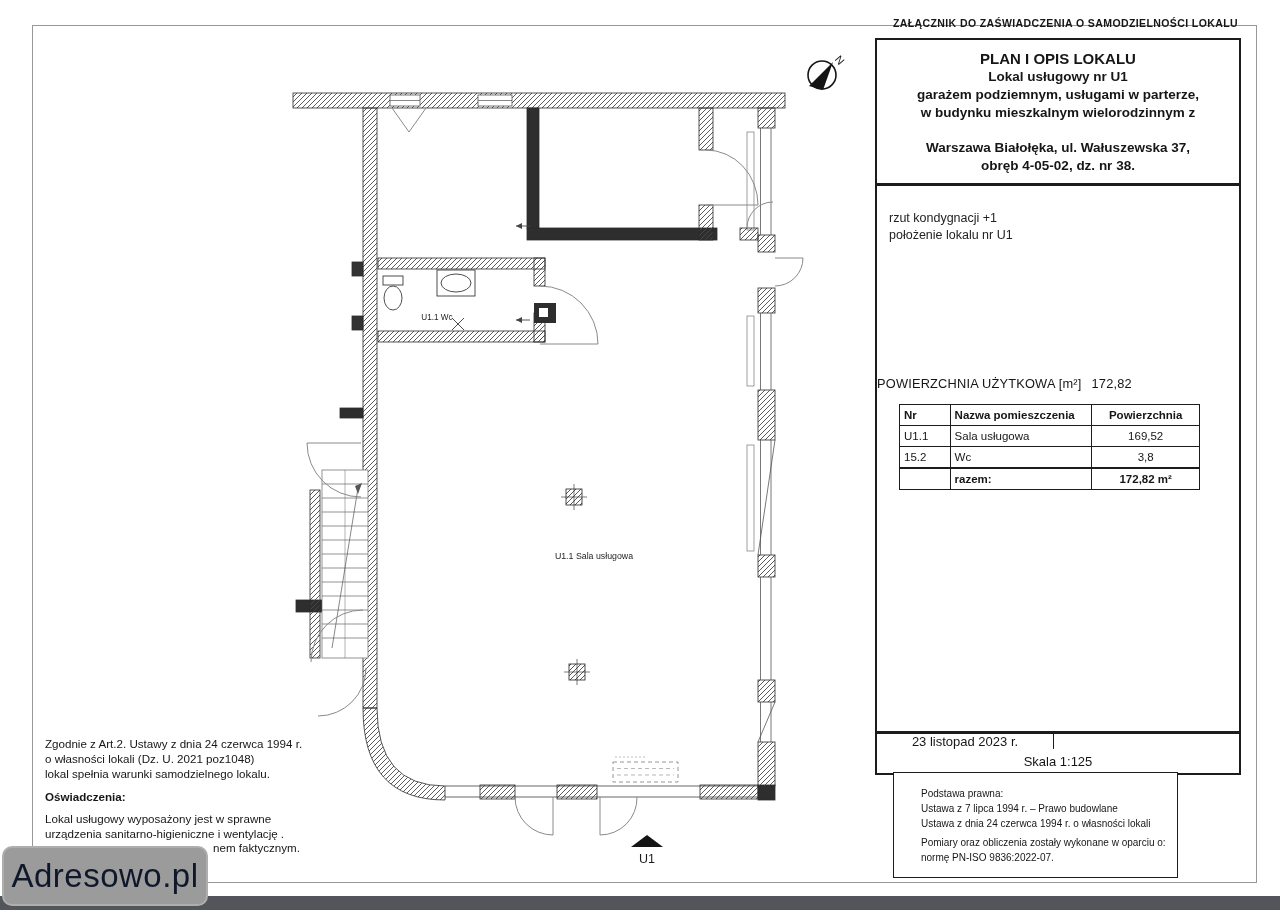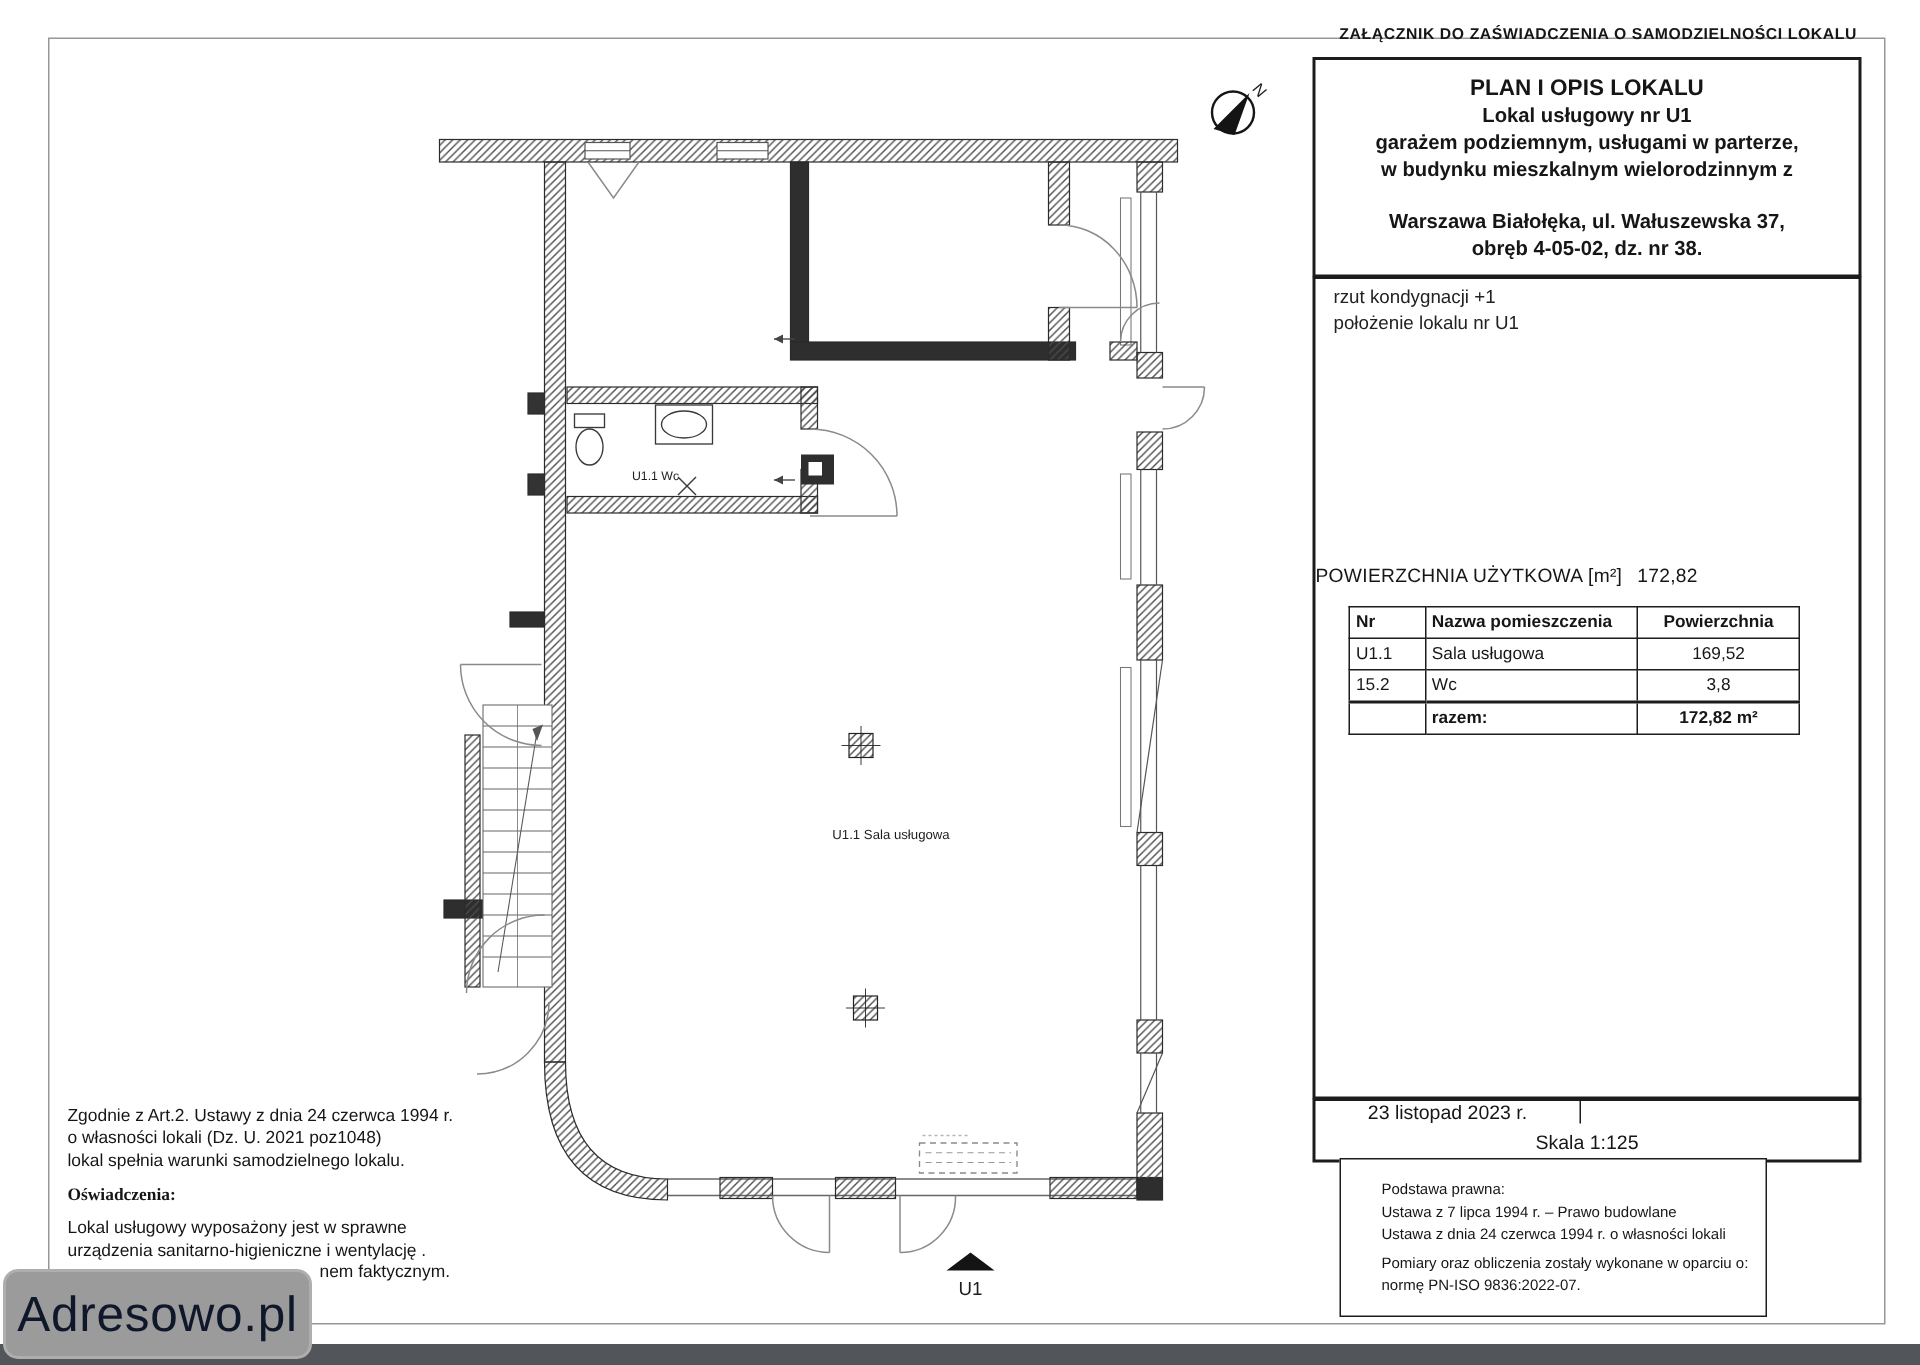--- a/index.html
+++ b/index.html
@@ -8,40 +8,40 @@
   .abs{position:absolute;}
   #page-frame{left:32px;top:25px;width:1223px;height:856px;border:1px solid #979797;}
   #attachment-label{top:17px;right:42px;font-size:10.5px;font-weight:bold;letter-spacing:.4px;}
   
   .panel-box{border:2px solid #1c1c1c;background:#fff;box-sizing:border-box;}
   #title-box{left:875px;top:38px;width:366px;height:147px;text-align:center;padding-top:9px;}
   #title-box .t1{font-size:15px;font-weight:bold;line-height:19px;}
   #title-box .t2{font-size:13.5px;font-weight:bold;line-height:18px;}
   #title-box .gap{height:17px;}
   #rzut-box{left:875px;top:184px;width:366px;height:549px;}
-  #rzut-caption{left:12px;top:4px;font-size:12.5px;color:#222;line-height:17px;}
+  #rzut-caption{left:12px;top:24px;font-size:12.5px;color:#222;line-height:17px;}
   #area-line{left:0;top:190px;width:100%;text-align:left;font-size:12.8px;letter-spacing:.2px;}
   #area-line .val{padding-left:10px;}
   
   #rooms-table{left:22px;top:218px;width:301px;border-collapse:collapse;font-size:11.5px;}
   #rooms-table th,#rooms-table td{border:1.2px solid #1c1c1c;padding:2px 4px;height:16px;}
   #rooms-table th{text-align:left;font-weight:bold;}
   #rooms-table td.c,#rooms-table th.c{text-align:center;}
   #rooms-table .total td{border-top:2.2px solid #1c1c1c;font-weight:bold;}
   #footer-row{left:875px;top:732px;width:366px;height:43px;display:flex;flex-direction:column;}
   #footer-row .cell{box-sizing:border-box;display:flex;align-items:center;justify-content:center;font-size:13px;}
   #footer-row .cell.left{width:177px;border-right:1.5px solid #1c1c1c;}
   #footer-row .cell.right{flex:1;}
   #legal-box{left:893px;top:772px;width:285px;height:106px;border-width:1.5px;
              font-size:10px;line-height:15px;padding:13px 0 0 27px;}
   #legal-box .gap{height:4px;}
   
   #statement-block{left:45px;top:736px;width:300px;font-size:11.6px;line-height:15.2px;}
   #statement-block .gap{height:7px;}
-  #statement-block .bold{font-weight:bold;font-family:Liberation Serif, serif;}
+  #statement-block .bold{font-weight:bold;}
   #stmt-fragment{left:213px;top:841px;font-size:11.6px;}
   
   #bottom-strip{left:0;top:896px;width:1280px;height:14px;background:#52565b;}
   #watermark{left:2px;top:846px;width:206px;height:60px;background:#9b9b9b;
              border:2px solid #aeaeae;border-radius:10px;box-sizing:border-box;
              display:flex;align-items:center;justify-content:center;
              color:#0f172a;font-size:33px;letter-spacing:.5px;z-index:30;}
   svg text{font-family:"Liberation Sans",sans-serif;fill:#1d1d1d;}
 </style>
 </head>

